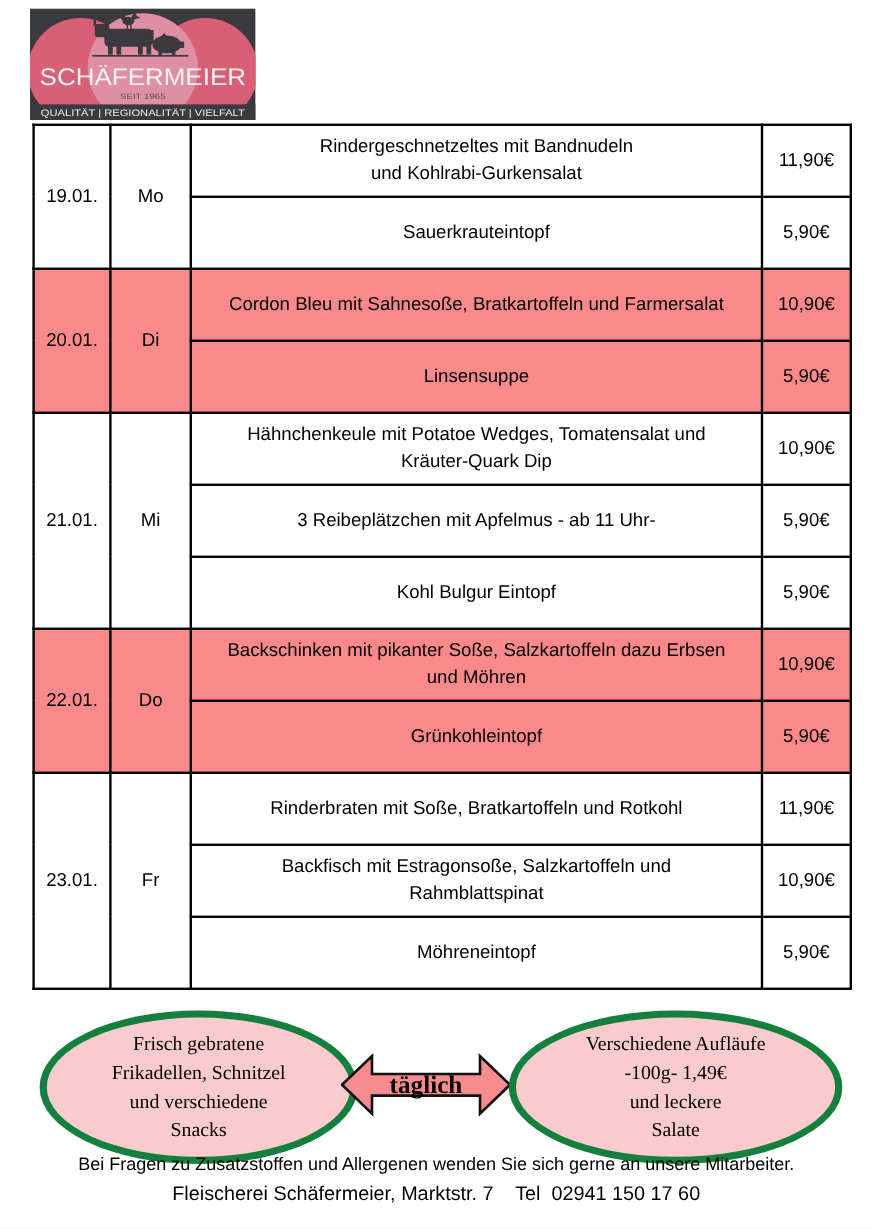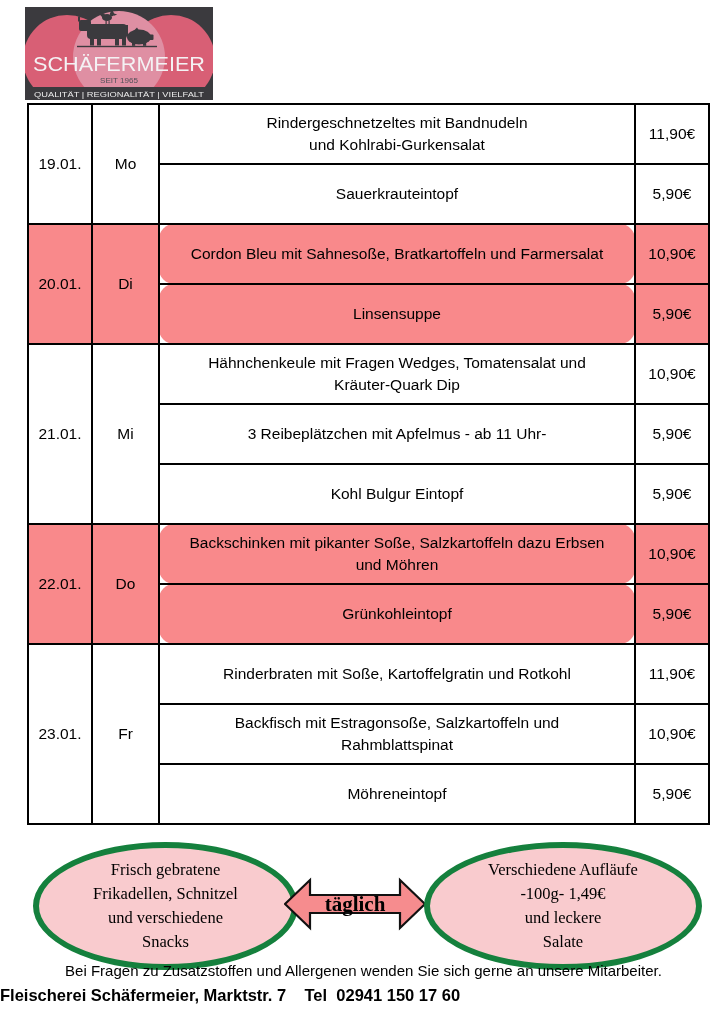--- a/index.html
+++ b/index.html
@@ -18,21 +18,21 @@
   }
   
   .menu-wrap{position:absolute;left:27px;top:103px;width:681px;}
   table.menu{border-collapse:collapse;table-layout:fixed;width:681px;}
   table.menu td{
     border:2px solid #000;text-align:center;vertical-align:middle;
     font-size:15.5px;padding:2px 6px;background:#fff;
   }
   table.menu tr{height:60px;}
   td.datecol,td.daycol{font-size:16px;}
-  td.dishcol{white-space:pre-line;line-height:1.4;border-radius:15px;}
+  td.dishcol{white-space:pre-line;line-height:1.4;}
   td.pricecol{font-size:16px;}
   tr.hl td{background:var(--hl);}
   
   .bubble{
     position:absolute;border:6px solid #15803d;border-radius:50%;
     background:var(--bubble);display:flex;align-items:center;justify-content:center;
     text-align:center;font-family:"Liberation Serif",serif;font-size:16.5px;
     line-height:1.45;white-space:pre-line;
   }
   .bubble.left{left:33px;top:842px;width:253px;height:116px;}
@@ -40,22 +40,22 @@
   .arrow-box{position:absolute;left:284px;top:874px;width:142px;height:60px;}
   .arrow-box text{
     font-family:"Liberation Serif",serif;font-weight:bold;font-size:21px;
   }
   
   .footer-note{
     position:absolute;left:0;right:0;top:962px;text-align:center;
     font-size:15px;
   }
   .footer-contact{
-    position:absolute;left:0;right:0;top:986px;text-align:left;
-    font-size:16.5px;font-weight:bold;white-space:pre-wrap;
+    position:absolute;left:0;right:0;top:986px;text-align:center;
+    font-size:16.5px;font-weight:normal;white-space:pre-wrap;
   }
   
   .logo text{font-family:"Liberation Sans",sans-serif;}
 </style>
 </head>
 <body>
 
 <div class="page" style="--hl: #F9898B; --arrow: #F68C8E; --bubble: #F9CBCE;">
 
   <div class="logo">
@@ -126,21 +126,21 @@
             <td class="dishcol">Cordon Bleu mit Sahnesoße, Bratkartoffeln und  Farmersalat</td>
             <td class="pricecol">10,90€</td>
           </tr>
           <tr class="hl">
             <td class="dishcol">Linsensuppe</td>
             <td class="pricecol">5,90€</td>
           </tr>
           <tr>
             <td class="datecol" rowspan="3">21.01.</td>
             <td class="daycol" rowspan="3">Mi</td>
-            <td class="dishcol">Hähnchenkeule mit Fragen Wedges, Tomatensalat und
+            <td class="dishcol">Hähnchenkeule mit Potatoe Wedges, Tomatensalat und
 Kräuter-Quark Dip</td>
             <td class="pricecol">10,90€</td>
           </tr>
           <tr>
             <td class="dishcol">3 Reibeplätzchen mit Apfelmus - ab 11 Uhr-</td>
             <td class="pricecol">5,90€</td>
           </tr>
           <tr>
             <td class="dishcol">Kohl Bulgur Eintopf</td>
             <td class="pricecol">5,90€</td>
@@ -152,21 +152,21 @@
 und Möhren</td>
             <td class="pricecol">10,90€</td>
           </tr>
           <tr class="hl">
             <td class="dishcol">Grünkohleintopf</td>
             <td class="pricecol">5,90€</td>
           </tr>
           <tr>
             <td class="datecol" rowspan="3">23.01.</td>
             <td class="daycol" rowspan="3">Fr</td>
-            <td class="dishcol">Rinderbraten mit Soße, Kartoffelgratin und Rotkohl</td>
+            <td class="dishcol">Rinderbraten mit Soße, Bratkartoffeln und Rotkohl</td>
             <td class="pricecol">11,90€</td>
           </tr>
           <tr>
             <td class="dishcol">Backfisch mit Estragonsoße, Salzkartoffeln und
 Rahmblattspinat</td>
             <td class="pricecol">10,90€</td>
           </tr>
           <tr>
             <td class="dishcol">Möhreneintopf</td>
             <td class="pricecol">5,90€</td>

